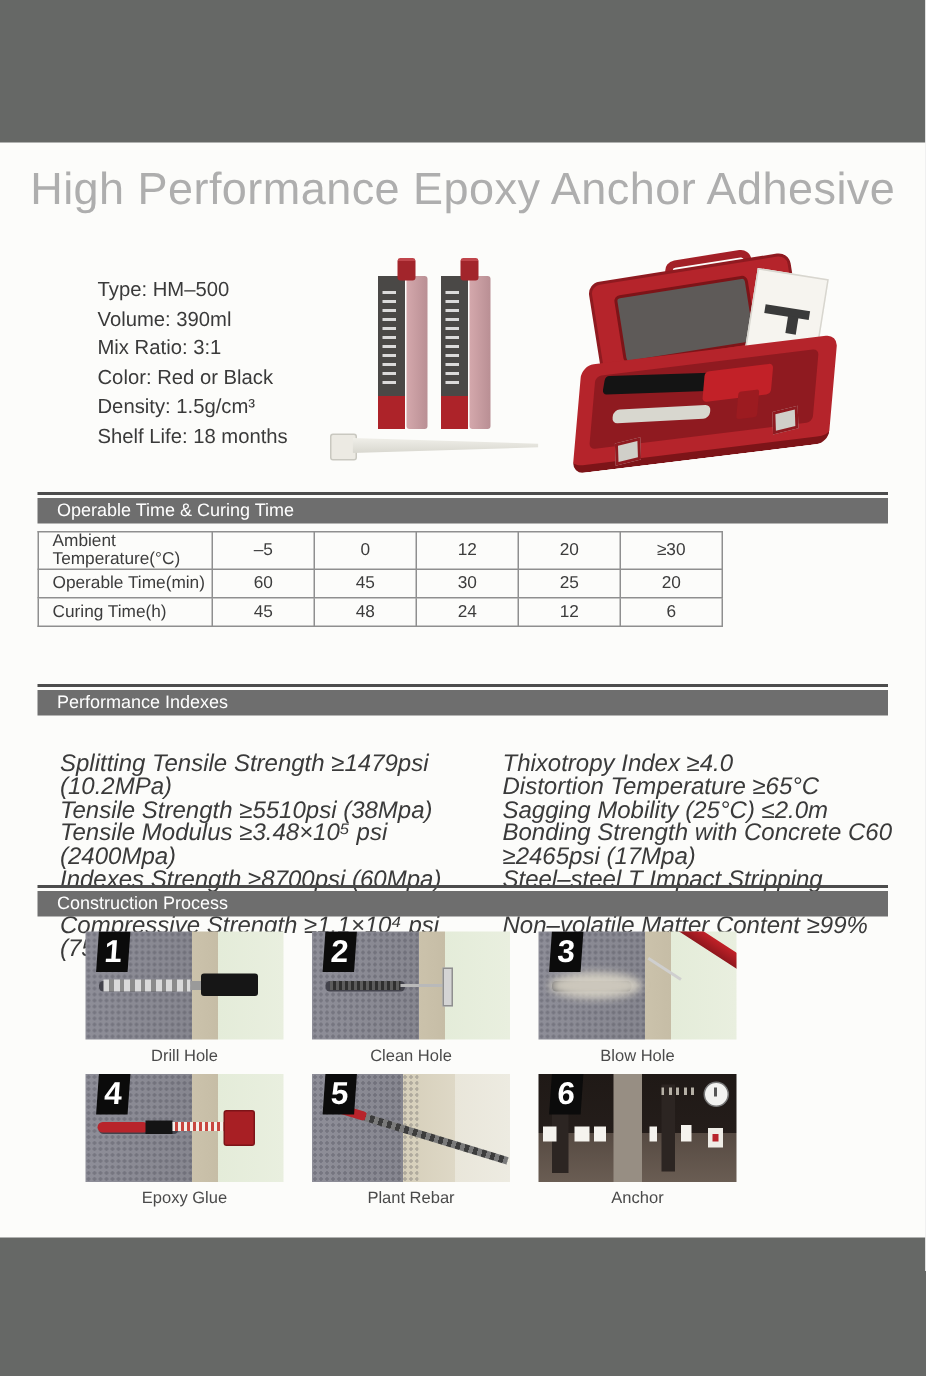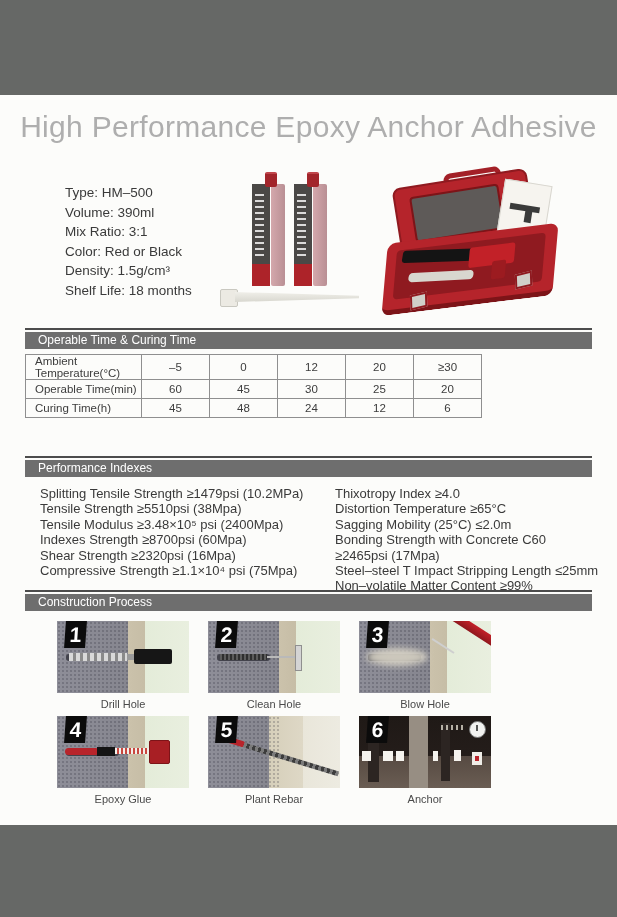--- a/index.html
+++ b/index.html
@@ -15,21 +15,21 @@
   .section-head{position:absolute;left:25px;width:567px;}
   .section-head .rule{height:2px;background:#4c4c4c;}
   .section-head .bar{margin-top:2px;height:17px;line-height:17px;background:#6e6e6e;
                      color:#fff;font-size:12px;padding-left:13px;}
   
   .timing-table{position:absolute;left:25px;top:354px;width:457px;border-collapse:collapse;
                 table-layout:fixed;font-size:11.5px;color:#3c3c3c;}
   .timing-table td{border:1px solid #8f8f8f;height:18px;text-align:center;padding:0;}
   .timing-table td.rowhead{text-align:left;padding-left:9px;}
   
-  .perf{position:absolute;top:486px;font-size:13px;line-height:15.4px;color:#3a3a3a;}
+  .perf{position:absolute;top:502px;font-size:16px;line-height:15.4px;color:#3a3a3a;font-style:italic;}
   .perf.left{left:40px;width:285px;}
   .perf.right{left:335px;width:265px;}
   
   .process-grid{position:absolute;left:57px;top:621px;display:grid;
                 grid-template-columns:132px 132px 132px;column-gap:19px;row-gap:6px;}
   .step{width:132px;}
   .scene{position:relative;width:132px;height:72px;overflow:hidden;
          background:linear-gradient(90deg,#8e8e98 0,#86868f 54%,#cbc2ab 54%,#c6bda6 67%,#e4ecd9 67%,#e9efdf 100%);}
   .scene::before{content:"";position:absolute;left:0;top:0;width:54%;height:100%;
          background-image:radial-gradient(rgba(35,35,48,.22) 1px,transparent 1.4px);

